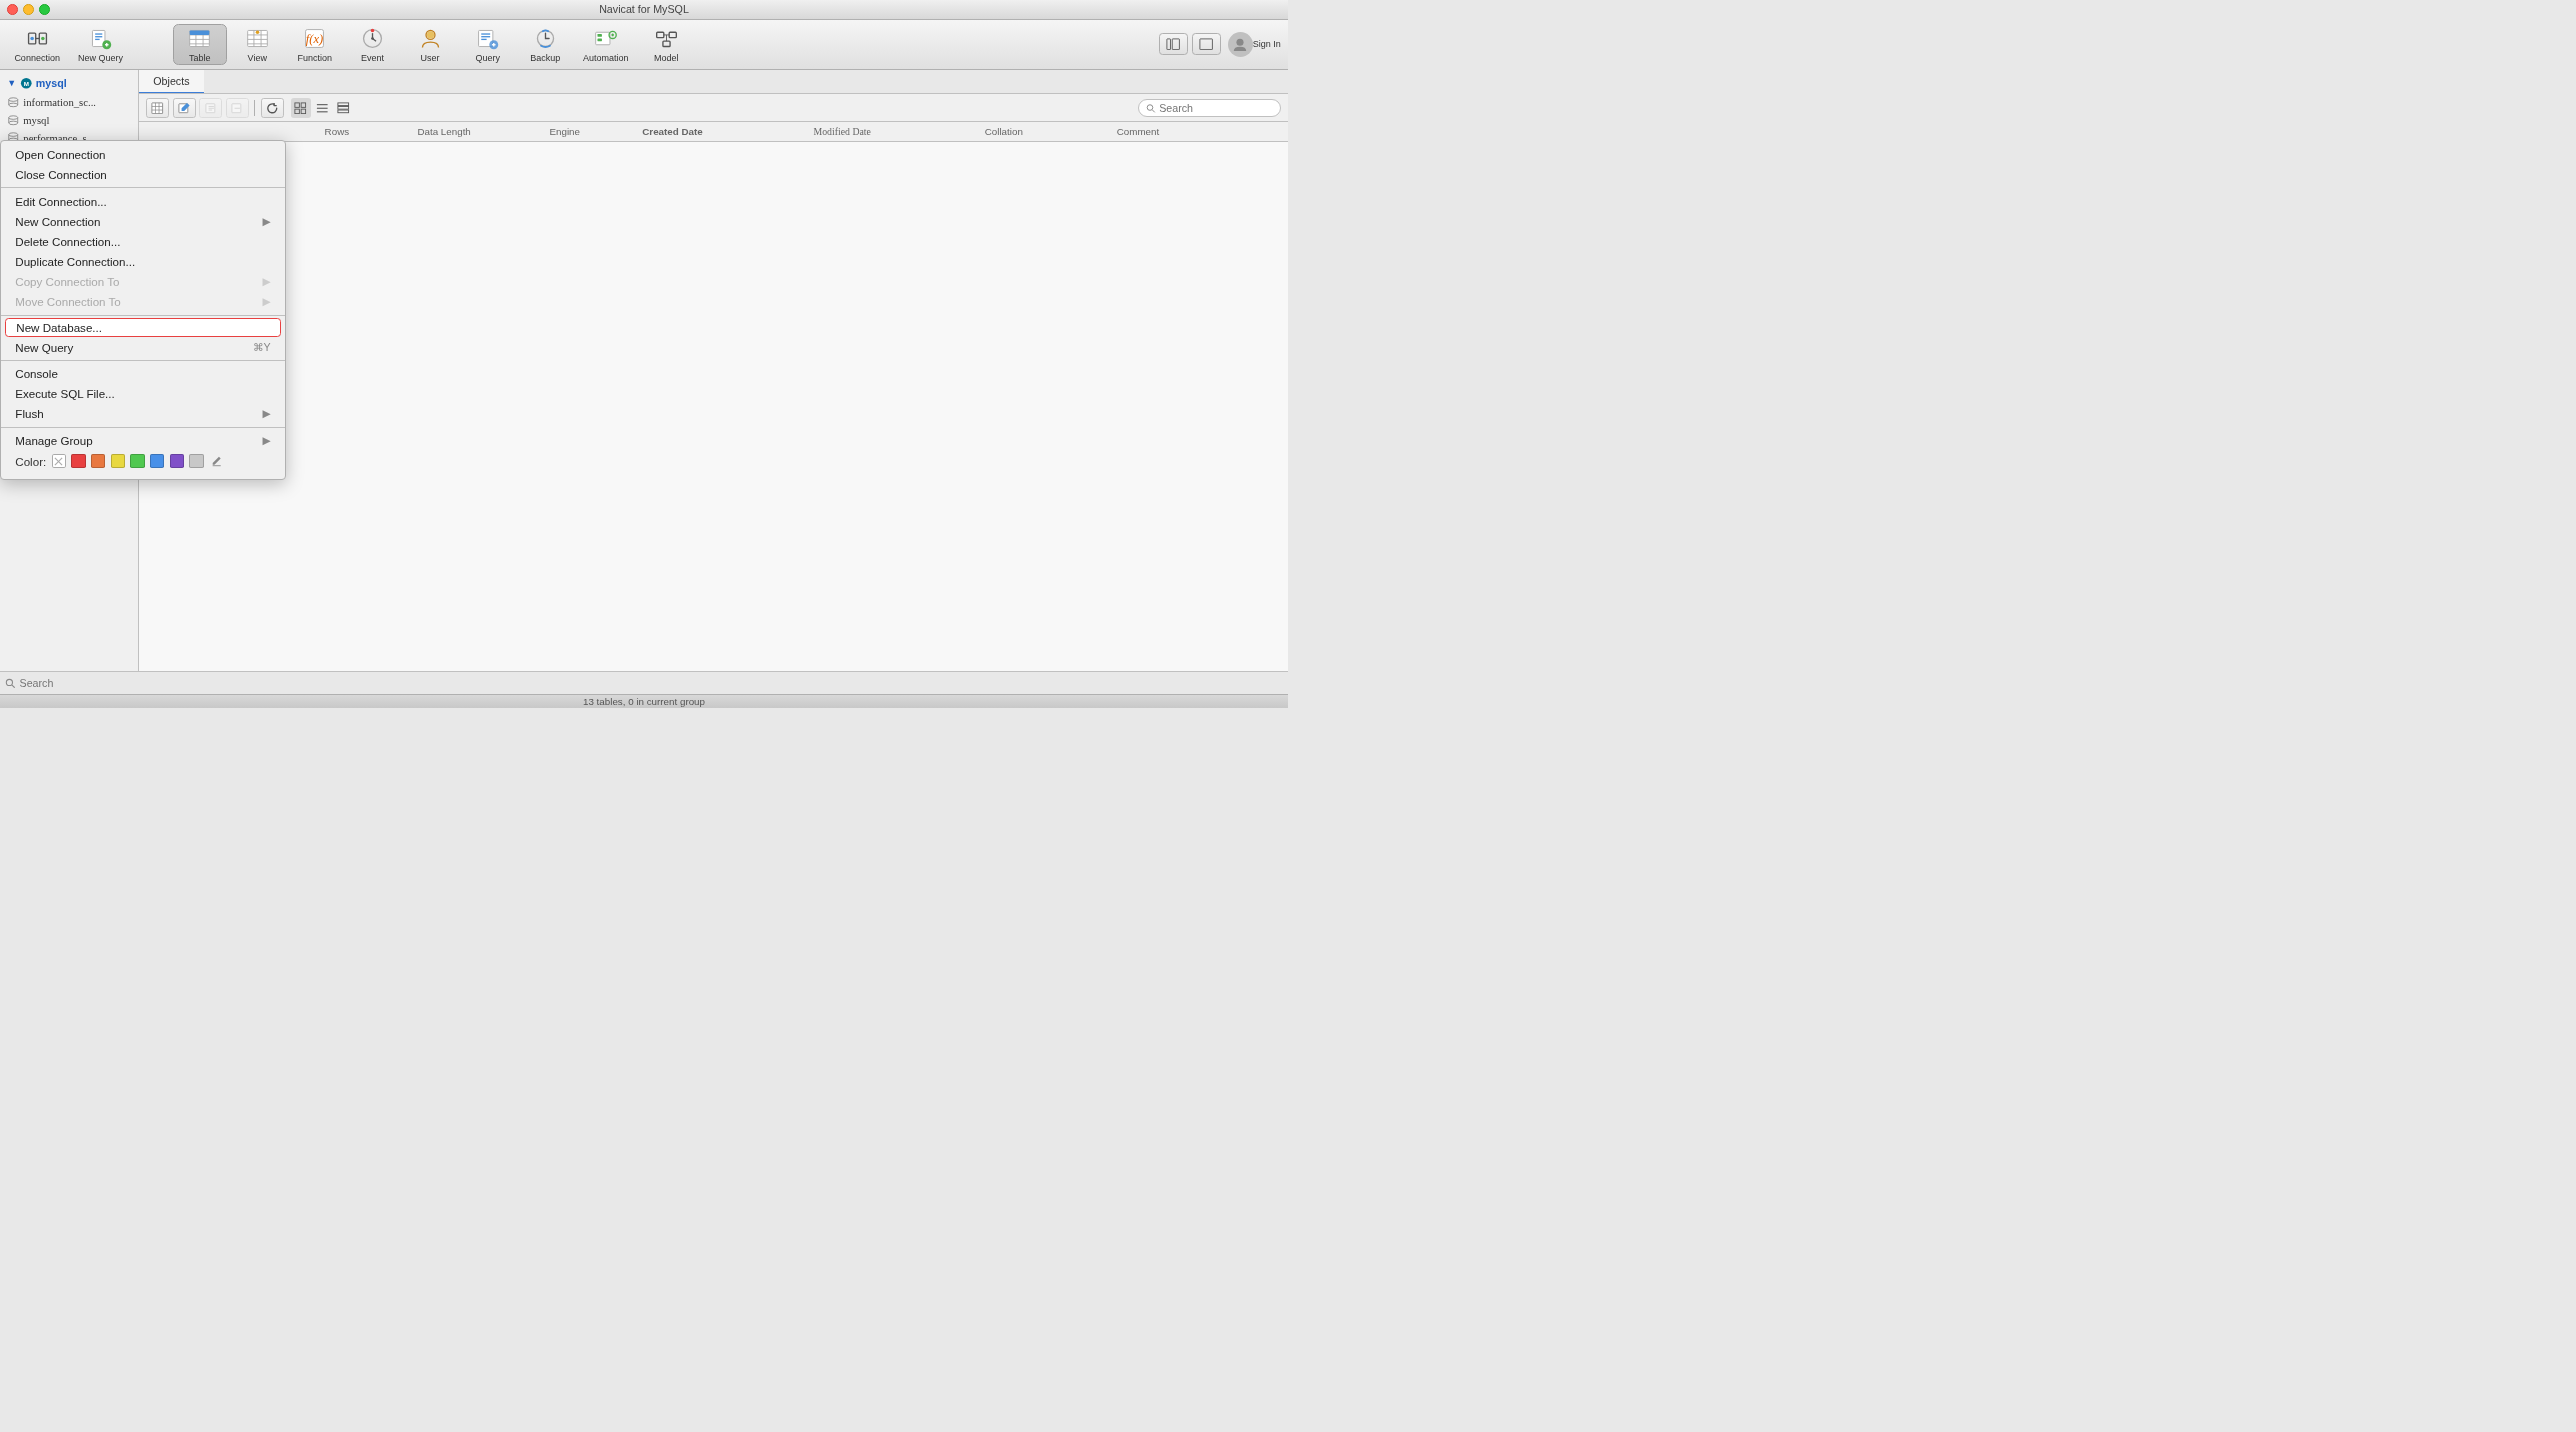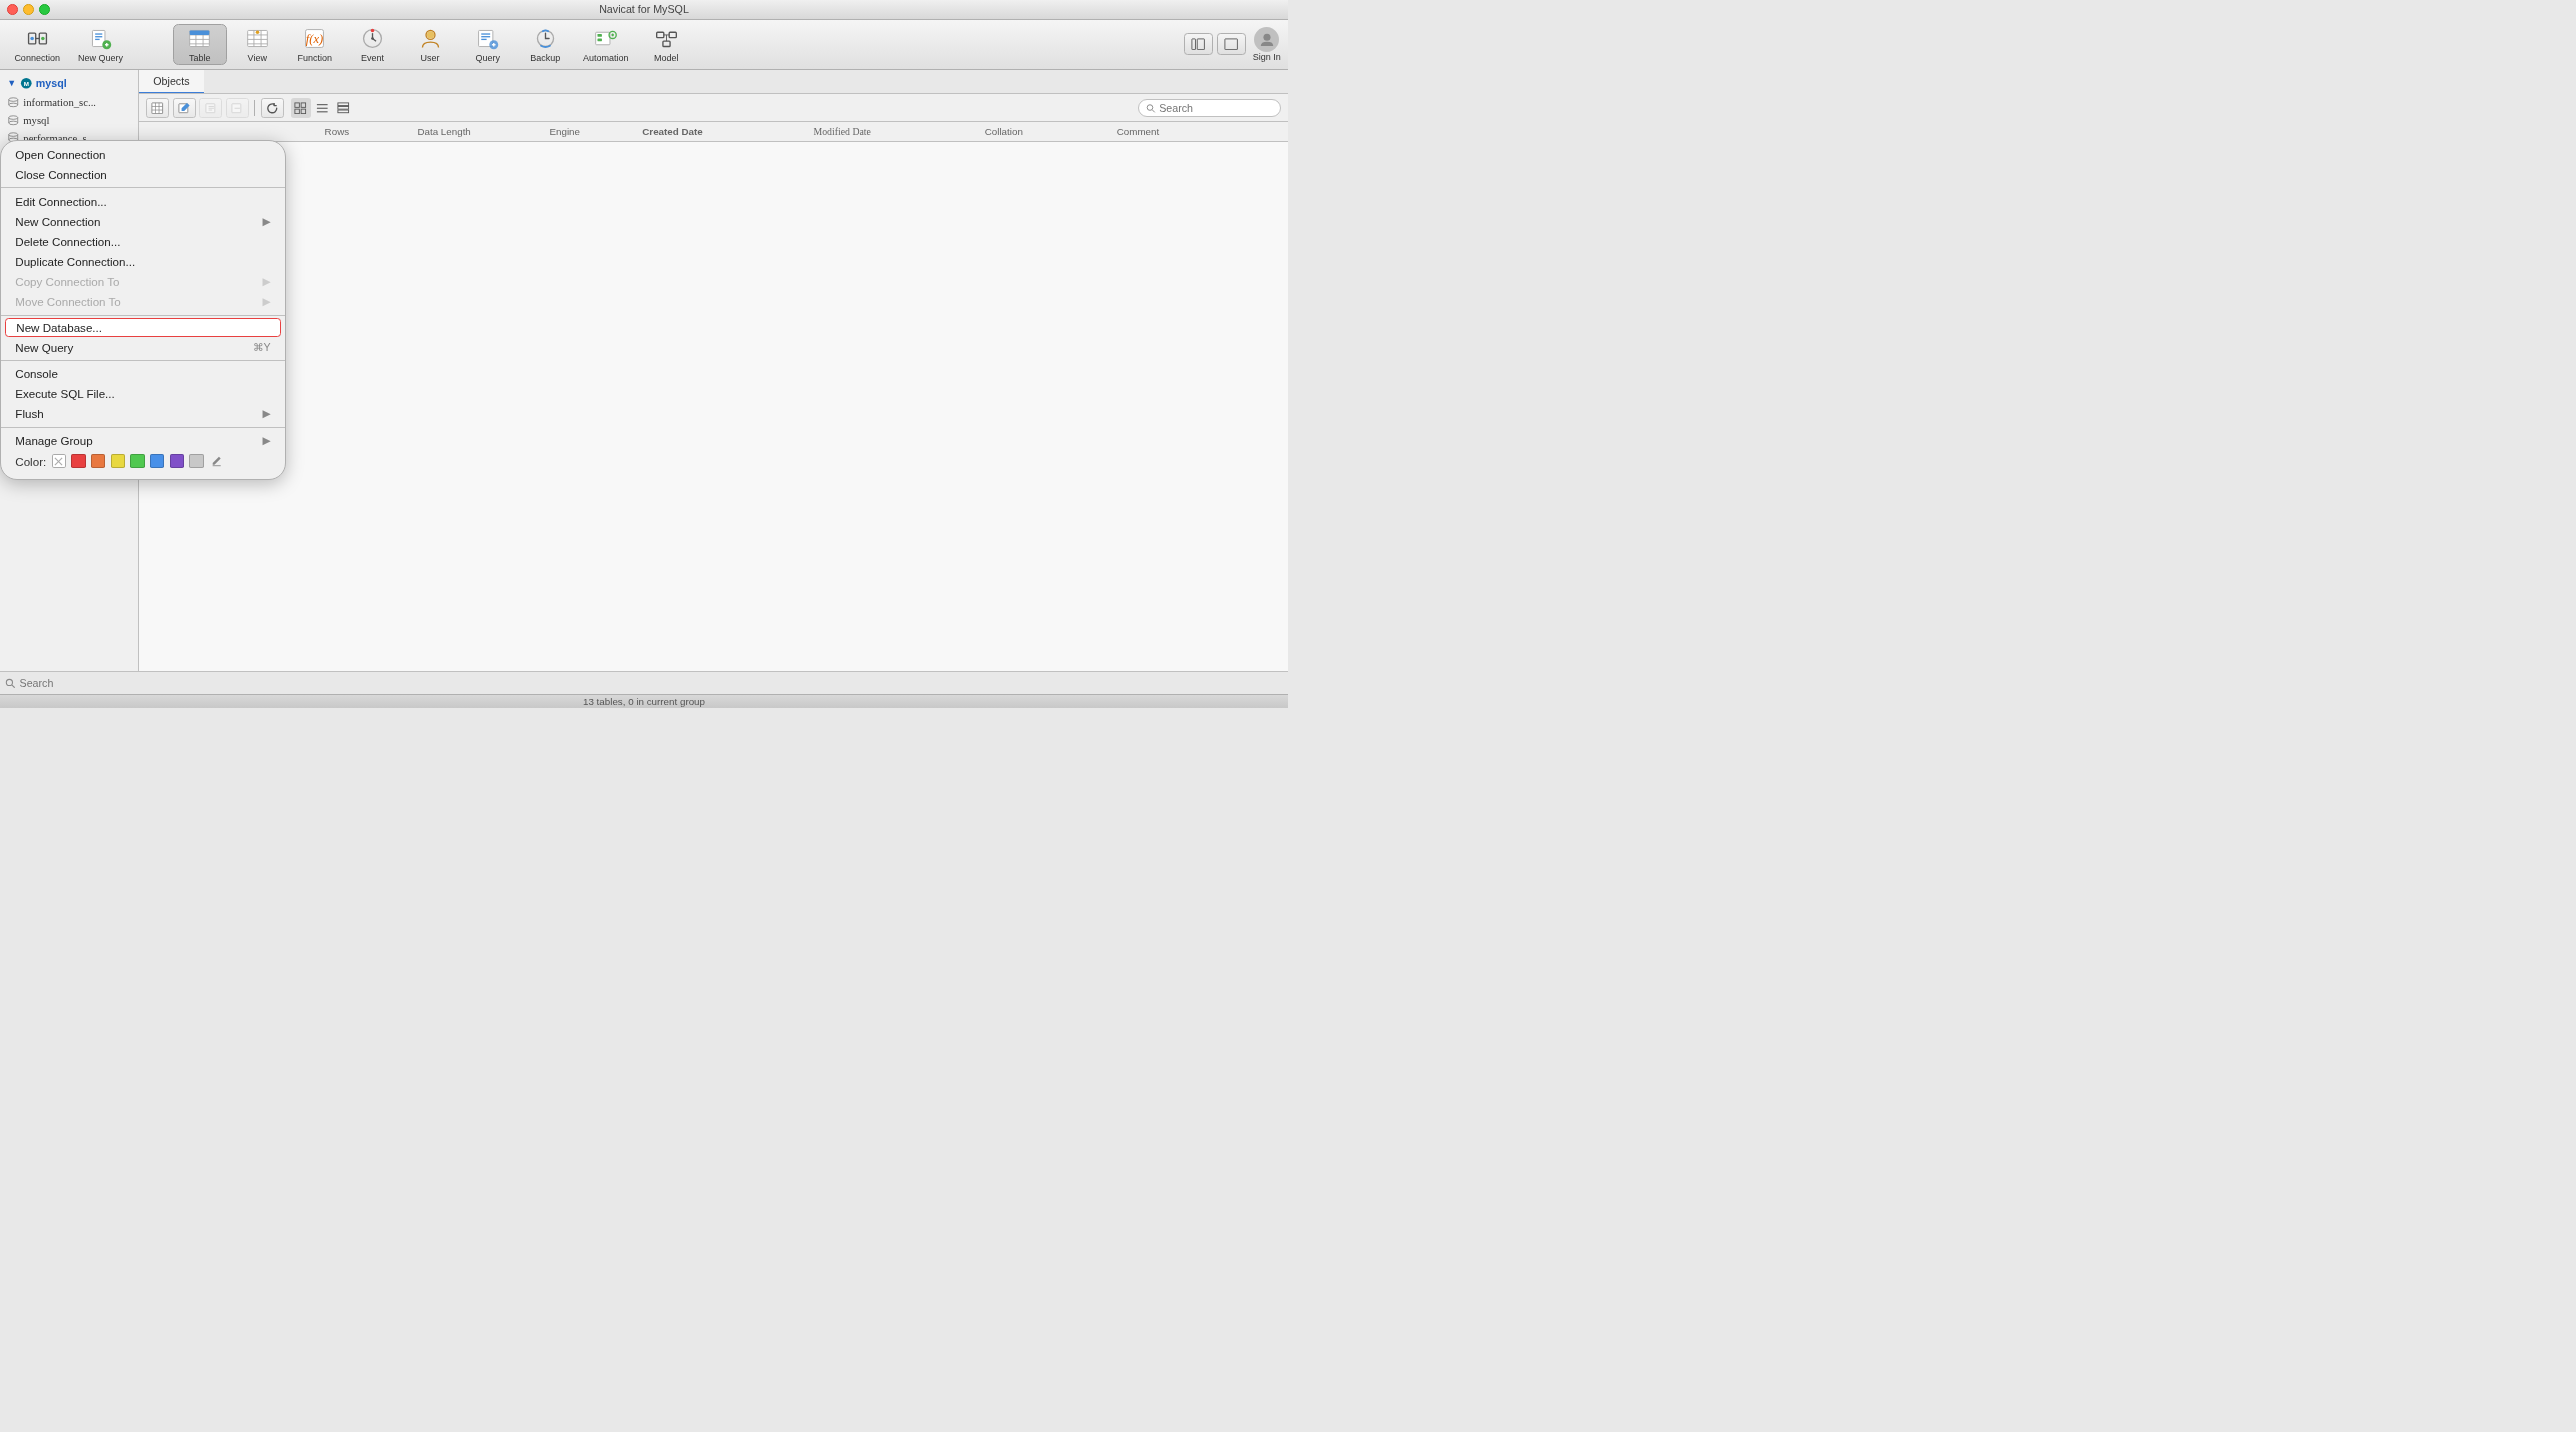--- a/index.html
+++ b/index.html
@@ -100,21 +100,21 @@
       border: 0.9px solid #b0b0b0;
       border-radius: 3.6px;
       background: linear-gradient(to bottom, #f5f5f5, #e0e0e0);
       cursor: pointer;
       display: flex;
       align-items: center;
       justify-content: center;
     }
     .sign-in-area {
       display: flex;
-      flex-direction: column;
+      flex-direction: row;
       align-items: center;
       cursor: pointer;
     }
     .sign-in-icon {
       width: 25px;
       height: 25px;
       border-radius: 50%;
       background: #c0c0c0;
       display: flex;
       align-items: center;
@@ -271,21 +271,21 @@
     
     .context-menu-overlay {
       position: absolute;
       top: 70px;
       left: 0;
       width: 286px;
     }
     .context-menu {
       background: #f0f0f0;
       border: 0.9px solid #b0b0b0;
-      border-radius: 17px;
+      border-radius: 4px;
       box-shadow: 0 3.6px 18px rgba(0,0,0,0.25);
       padding: 3.6px 0;
       min-width: 233px;
       font-size: 11.6px;
     }
     .menu-item {
       display: flex;
       align-items: center;
       justify-content: space-between;
       padding: 3.6px 14.3px;

